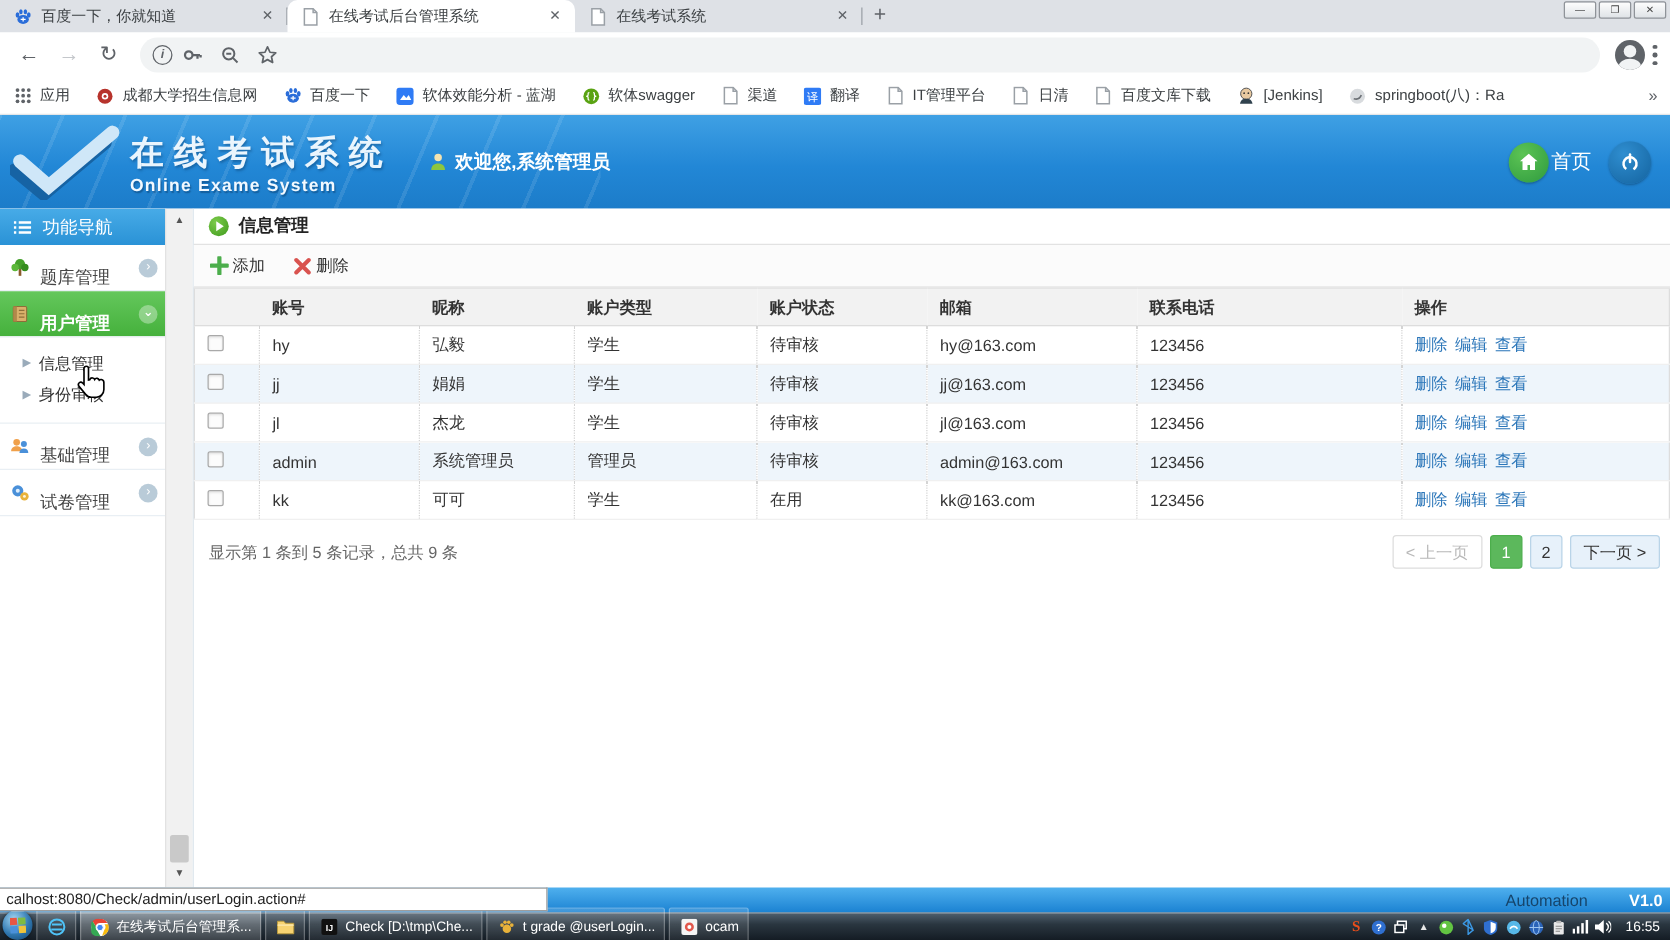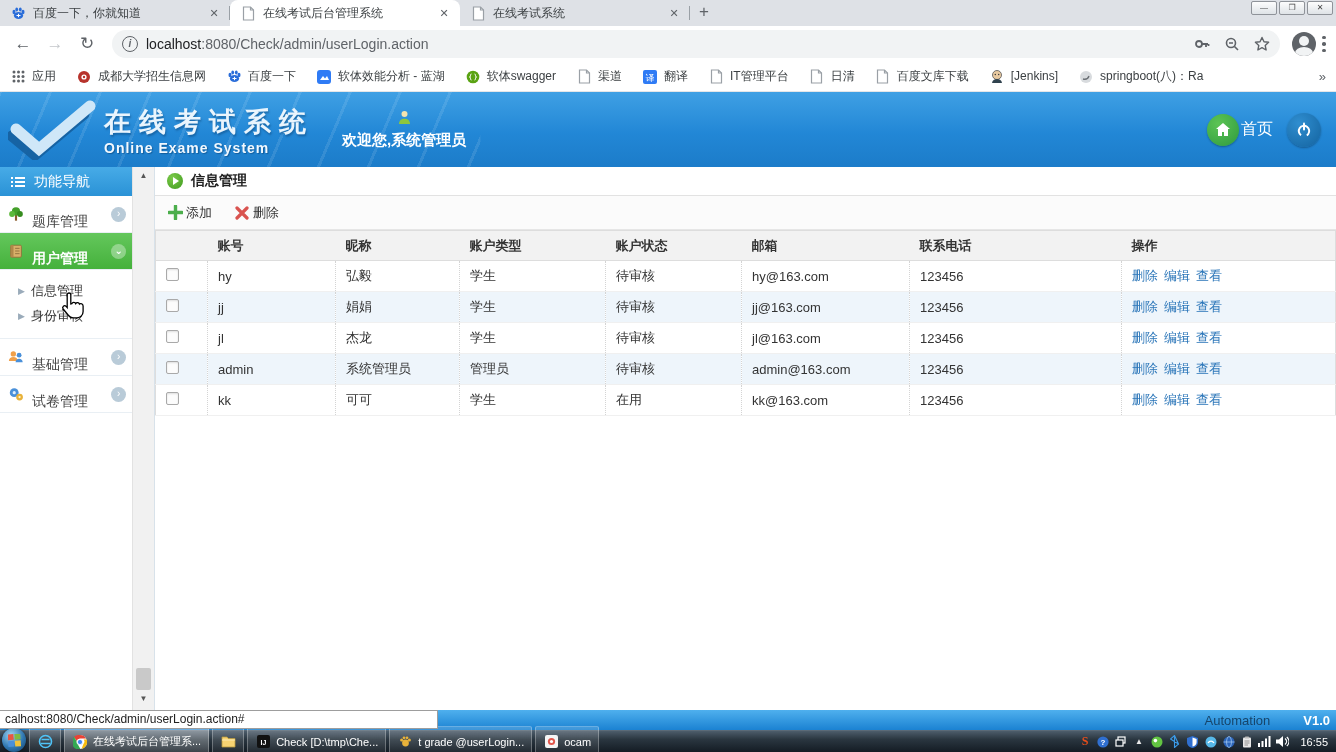--- a/index.html
+++ b/index.html
@@ -37,21 +37,21 @@
   .bm-more { margin-left:auto; color:#5f6368; font-size:13px; }
   .bicon { display:inline-flex; width:16px; height:16px; align-items:center; justify-content:center; flex:none; }
 
   
   .site-header { position:absolute; top:92px; left:0; right:0; height:75px; background:linear-gradient(180deg,#3fa0e4 0%,#2287d6 55%,#1c7cc9 100%); display:flex; align-items:center; overflow:hidden; }
   .site-header::before { content:""; position:absolute; left:-40px; top:-30px; width:520px; height:140px;
       background:repeating-linear-gradient(115deg, rgba(255,255,255,.10) 0 3px, rgba(255,255,255,0) 3px 46px); transform:rotate(-2deg); }
   .logo { display:flex; align-items:center; gap:8px; padding-left:8px; position:relative; }
   .logo-txt .cn { color:#eaf5fd; font-size:27px; font-weight:bold; letter-spacing:8px; text-shadow:1px 2px 2px rgba(0,40,80,.35); }
   .logo-txt .en { color:#f2f9ff; font-size:14px; font-weight:bold; letter-spacing:1px; text-shadow:1px 1px 1px rgba(0,40,80,.4); }
-  .welcome { display:flex; align-items:center; gap:6px; color:#fff; font-weight:bold; font-size:15px; margin-left:28px; position:relative;flex-direction:column; }
+  .welcome { display:flex; align-items:center; gap:6px; color:#fff; font-weight:bold; font-size:15px; margin-left:28px; position:relative; }
   .hdr-right { margin-left:auto; display:flex; align-items:center; gap:2px; padding-right:15px; position:relative; }
   .homebtn { width:32px; height:32px; border-radius:50%; background:radial-gradient(circle at 35% 30%,#5cc454,#2f9a3f); display:flex; align-items:center; justify-content:center; box-shadow:0 1px 2px rgba(0,0,0,.3); }
   .hdr-home-label { color:#fff; font-size:16px; }
   .powerbtn { width:34px; height:34px; border-radius:50%; background:radial-gradient(circle at 35% 30%,#2f8ed0,#14639f); display:flex; align-items:center; justify-content:center; box-shadow:0 1px 2px rgba(0,0,0,.3); margin-left:12px; }
 
   
   .framebody { position:absolute; top:167px; left:0; right:0; bottom:42px; display:flex; background:#fff; }
 
   .sidebar { width:133px; background:#fff; display:flex; flex-direction:column; }
   .side-title { height:29px; background:linear-gradient(#47abe7,#2a92d6); color:#fff; font-weight:normal; font-size:14px; display:flex; align-items:center; gap:8px; padding-left:10px; }
@@ -167,21 +167,20 @@
       <div class="winbtn">✕</div>
     </div>
   </div>
 
   <div class="navbar">
     <div class="navico">←</div>
     <div class="navico disabled">→</div>
     <div class="navico">↻</div>
     <div class="omnibox">
       <div class="omni-info">i</div>
-      <div class="urltext"><b id="urlhost">localhost</b><span id="urlrest">:8080/Check/admin/userLogin.action</span></div>
       <div class="omni-right">
         <span class="bicon">
             <svg width="16" height="16" viewBox="0 0 16 16">
               <circle cx="5" cy="8" r="3" fill="none" stroke="#5f6368" stroke-width="1.8"></circle>
               <path d="M8 8h6M12 8v3M14.5 8v2" stroke="#5f6368" stroke-width="1.8" fill="none"></path>
             </svg>
           </span>
         <span class="bicon">
             <svg width="16" height="16" viewBox="0 0 16 16">
               <circle cx="7" cy="7" r="4.5" fill="none" stroke="#5f6368" stroke-width="1.6"></circle>
@@ -546,20 +545,29 @@
               <td>可可</td>
               <td>学生</td>
               <td class="">在用</td>
               <td>kk@163.com</td>
               <td>123456</td>
               <td class="ops"><span>删除</span><span>编辑</span><span>查看</span></td>
             </tr>
           </tbody>
       </table>
 
+      <div class="grid-footer">
+        <div class="summary">显示第 1 条到 5 条记录，总共 9 条</div>
+        <div class="pager" id="pager">
+            <span class="pg">&lt; 上一页</span>
+            <span class="pg num active">1</span>
+            <span class="pg num blue">2</span>
+            <span class="pg blue">下一页 &gt;</span>
+          </div>
+      </div>
     </div>
   </div>
 
   <div class="autobar">
     <span class="a1">Automation</span>
     <span class="a2">V1.0</span>
   </div>
   <div class="linktip">calhost:8080/Check/admin/userLogin.action#</div>
 
   <div class="taskbar">

